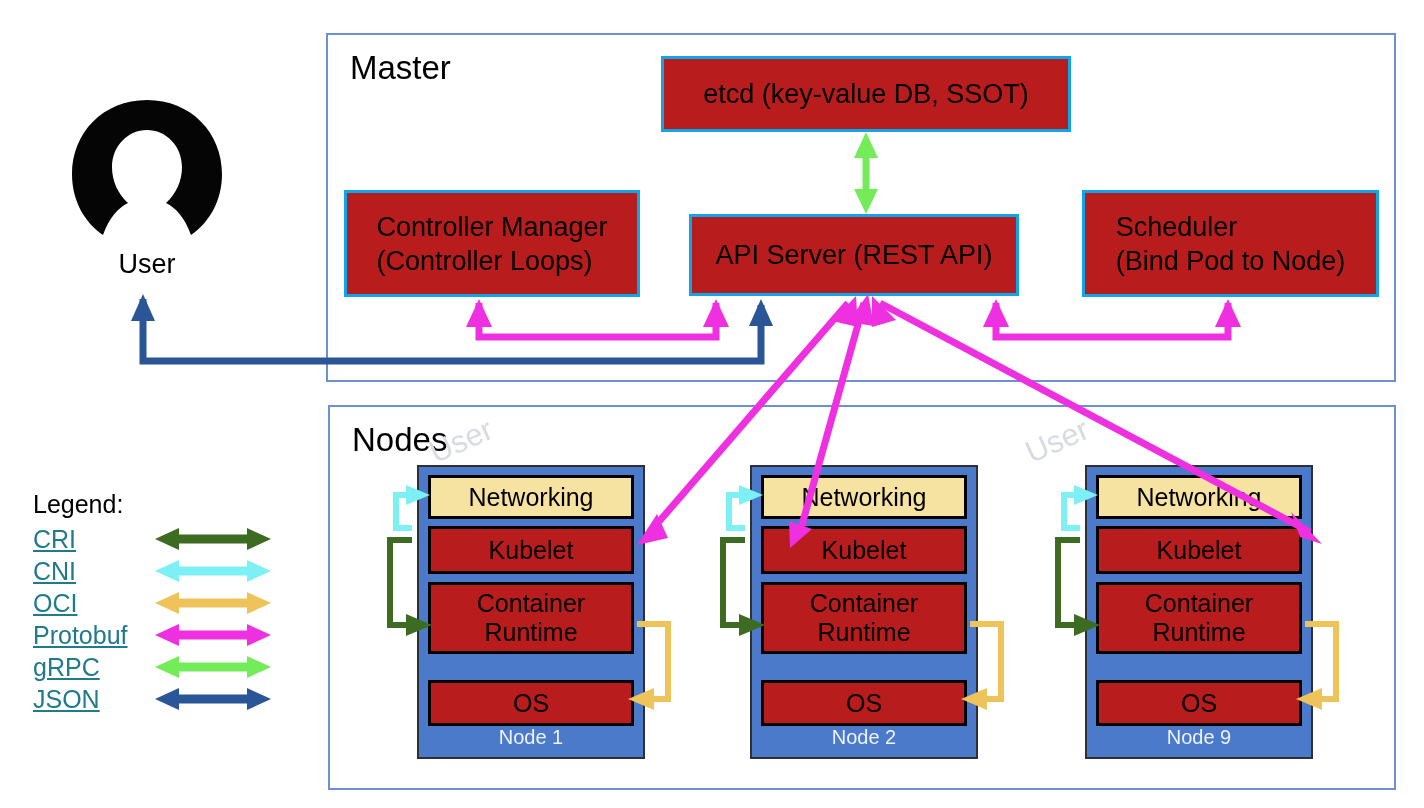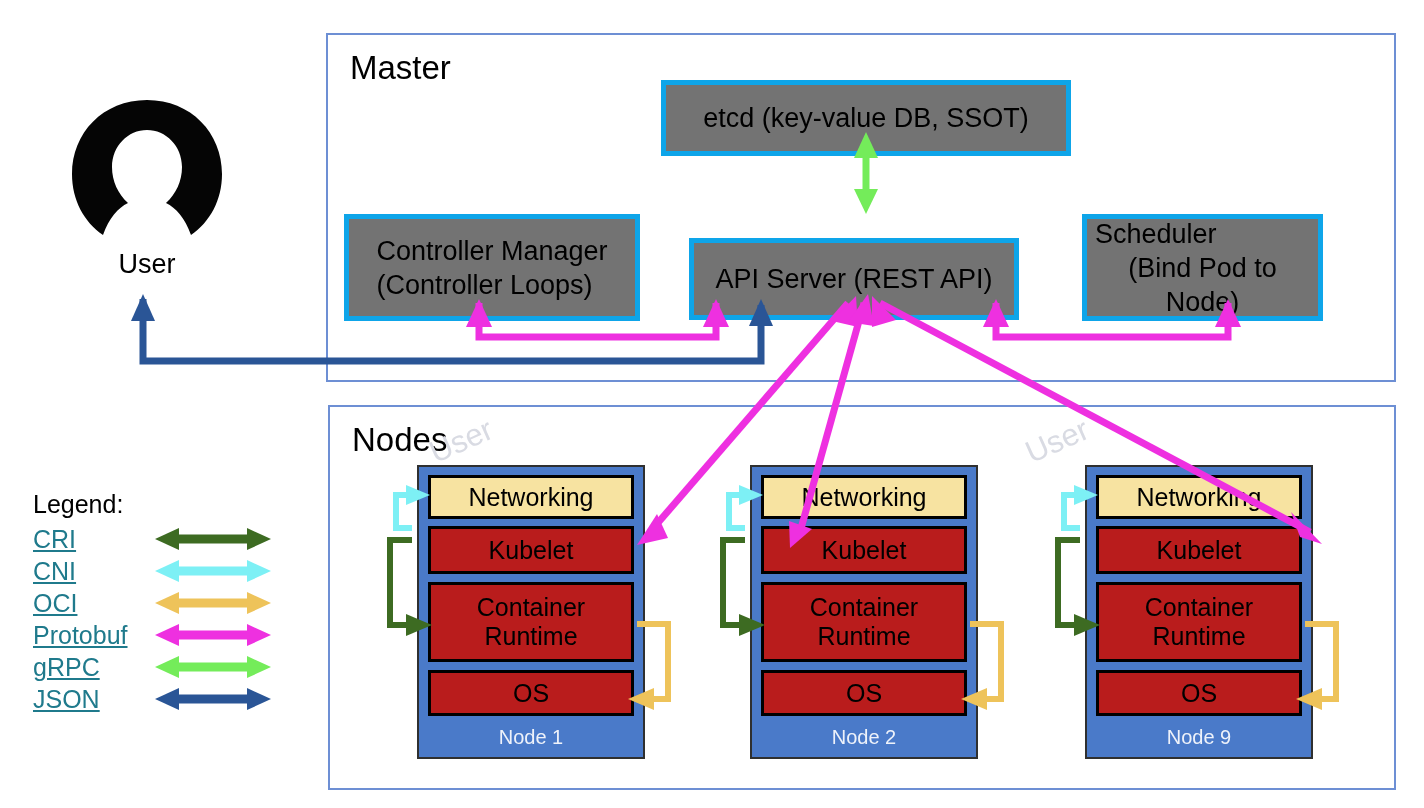--- a/index.html
+++ b/index.html
@@ -81,37 +81,36 @@
     transform-origin: left top;
     white-space: nowrap;
     user-select: none;
   }
   #watermark-a { left: 424px; top: 438px; }
   #watermark-b { left: 1020px; top: 438px; }
 
   
   .cp-box {
     position: absolute;
-    border: 5px solid #0ea5e9;
-    background: #737373;
+    border: 3px solid #0ea5e9;
+    background: #b91c1c;
     box-sizing: border-box;
     display: flex;
     align-items: center;
     justify-content: center;
     text-align: center;
     font-size: 27px;
     line-height: 34px;
     color: #000;
     padding: 0 8px;
-    margin-top: 24px;
   }
   #box-etcd       { left: 661px;  top: 56px;  width: 410px; height: 76px; }
   #box-controller { left: 344px;  top: 190px; width: 296px; height: 107px; }
   #box-apiserver  { left: 689px;  top: 214px; width: 330px; height: 82px; }
-  #box-scheduler  { left: 1082px; top: 190px; width: 241px; height: 107px; }
+  #box-scheduler  { left: 1082px; top: 190px; width: 297px; height: 107px; }
   .cp-box .stack {
     display: flex;
     flex-direction: column;
     align-items: flex-start;
   }
 
   
   .node {
     position: absolute;
     top: 465px;
@@ -141,22 +140,22 @@
   .layer-networking {
     height: 44px;
     background: #f7e3a1;
     margin-bottom: 7px;
   }
   .layer-kubelet {
     height: 48px;
     margin-bottom: 8px;
   }
   .layer-runtime {
-    height: 80px;
-    margin-bottom: 8px;
+    height: 72px;
+    margin-bottom: 26px;
   }
   .layer-os {
     height: 46px;
   }
   .node-name {
     position: absolute;
     left: 0;
     right: 0;
     bottom: 8px;
     text-align: center;

